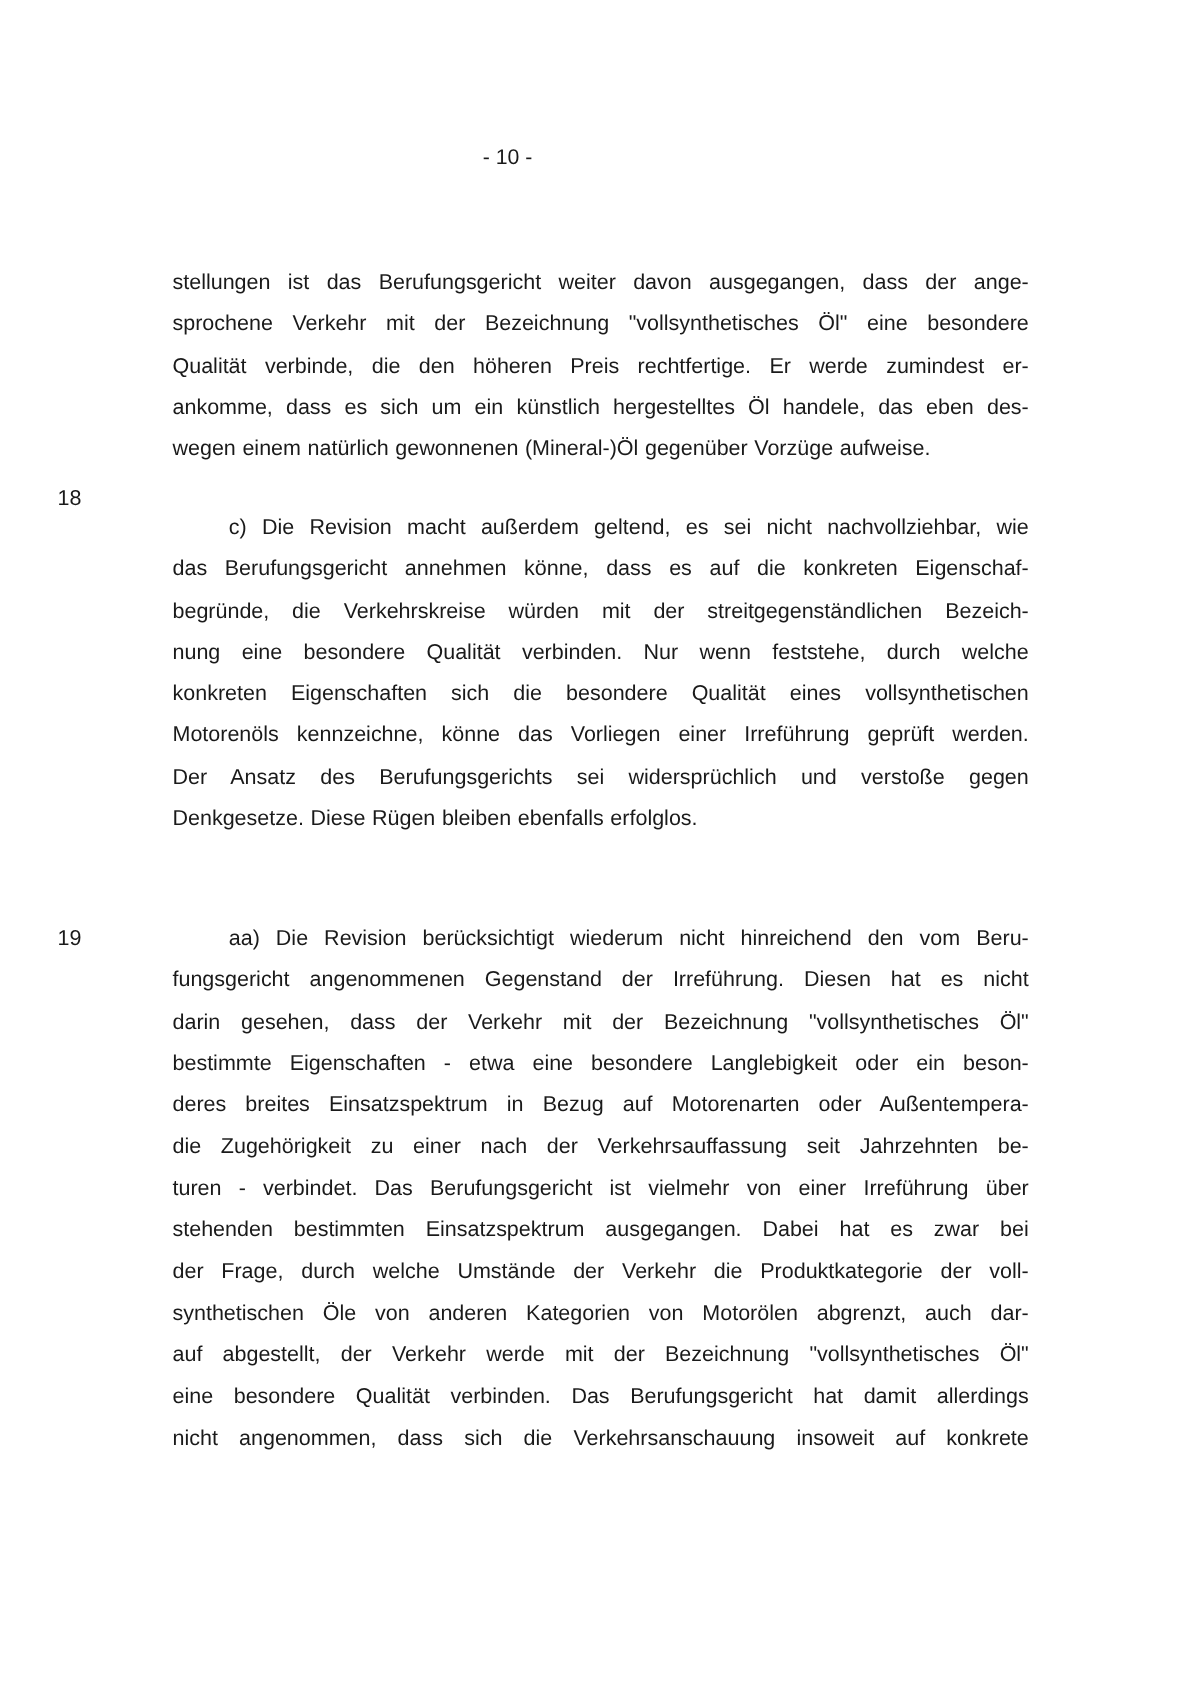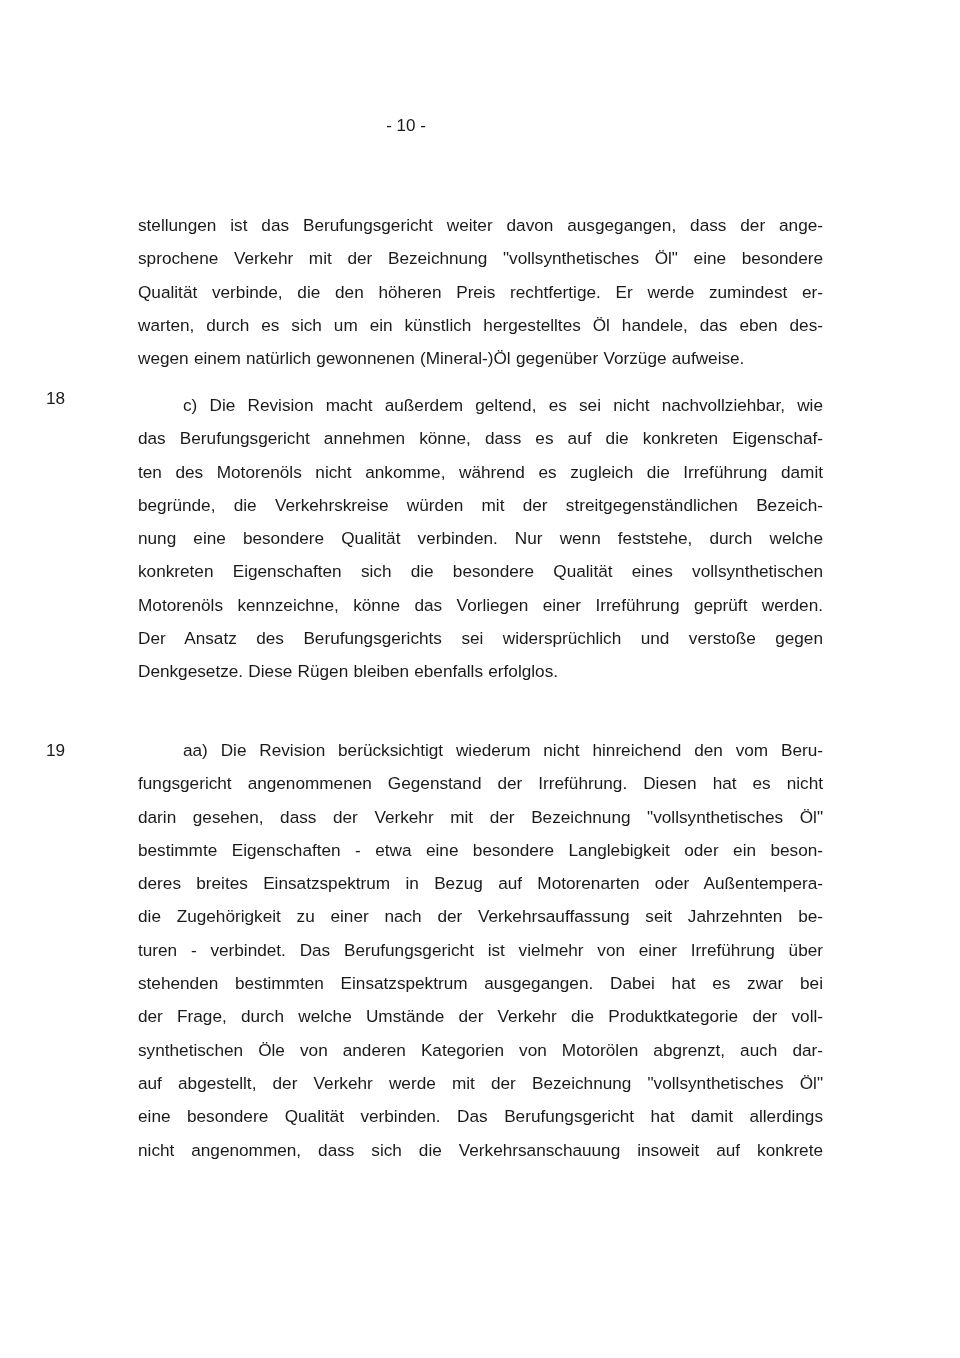--- a/index.html
+++ b/index.html
@@ -47,43 +47,42 @@
   .para .line.indent {
     padding-left: 45px;
   }
   .marginal {
     position: absolute;
     left: 46px;
     font-size: 17.2px;
     line-height: 33.3px;
   }
   #para-0 { top: 209px; }
-  #para-1 { top: 389px; }
+  #para-1 { top: 405px; }
   #para-2 { top: 734px; }
   #num-1 { top: 382px; text-align: center; }
   #num-2 { top: 734px; }
 </style>
 </head>
 <body>
 
 <div class="page-number">- 10 -</div>
 
 <div id="para-0" class="para">
   <span class="line">stellungen ist das Berufungsgericht weiter davon ausgegangen, dass der ange-</span>
   <span class="line">sprochene Verkehr mit der Bezeichnung "vollsynthetisches Öl" eine besondere</span>
   <span class="line">Qualität verbinde, die den höheren Preis rechtfertige. Er werde zumindest er-</span>
-  <span class="line">warten, durch es sich um ein künstlich hergestelltes Öl handele, das eben des-</span>
+  <span class="line">ankomme, dass es sich um ein künstlich hergestelltes Öl handele, das eben des-</span>
   <span class="line last">wegen einem natürlich gewonnenen (Mineral-)Öl gegenüber Vorzüge aufweise.</span>
 </div>
 
 <div id="num-1" class="marginal">18</div>
 <div id="para-1" class="para">
   <span class="line indent">c) Die Revision macht außerdem geltend, es sei nicht nachvollziehbar, wie</span>
   <span class="line">das Berufungsgericht annehmen könne, dass es auf die konkreten Eigenschaf-</span>
-  <span class="line">ten des Motorenöls nicht ankomme, während es zugleich die Irreführung damit</span>
   <span class="line">begründe, die Verkehrskreise würden mit der streitgegenständlichen Bezeich-</span>
   <span class="line">nung eine besondere Qualität verbinden. Nur wenn feststehe, durch welche</span>
   <span class="line">konkreten Eigenschaften sich die besondere Qualität eines vollsynthetischen</span>
   <span class="line">Motorenöls kennzeichne, könne das Vorliegen einer Irreführung geprüft werden.</span>
   <span class="line">Der Ansatz des Berufungsgerichts sei widersprüchlich und verstoße gegen</span>
   <span class="line last">Denkgesetze. Diese Rügen bleiben ebenfalls erfolglos.</span>
 </div>
 
 <div id="num-2" class="marginal">19</div>
 <div id="para-2" class="para">

